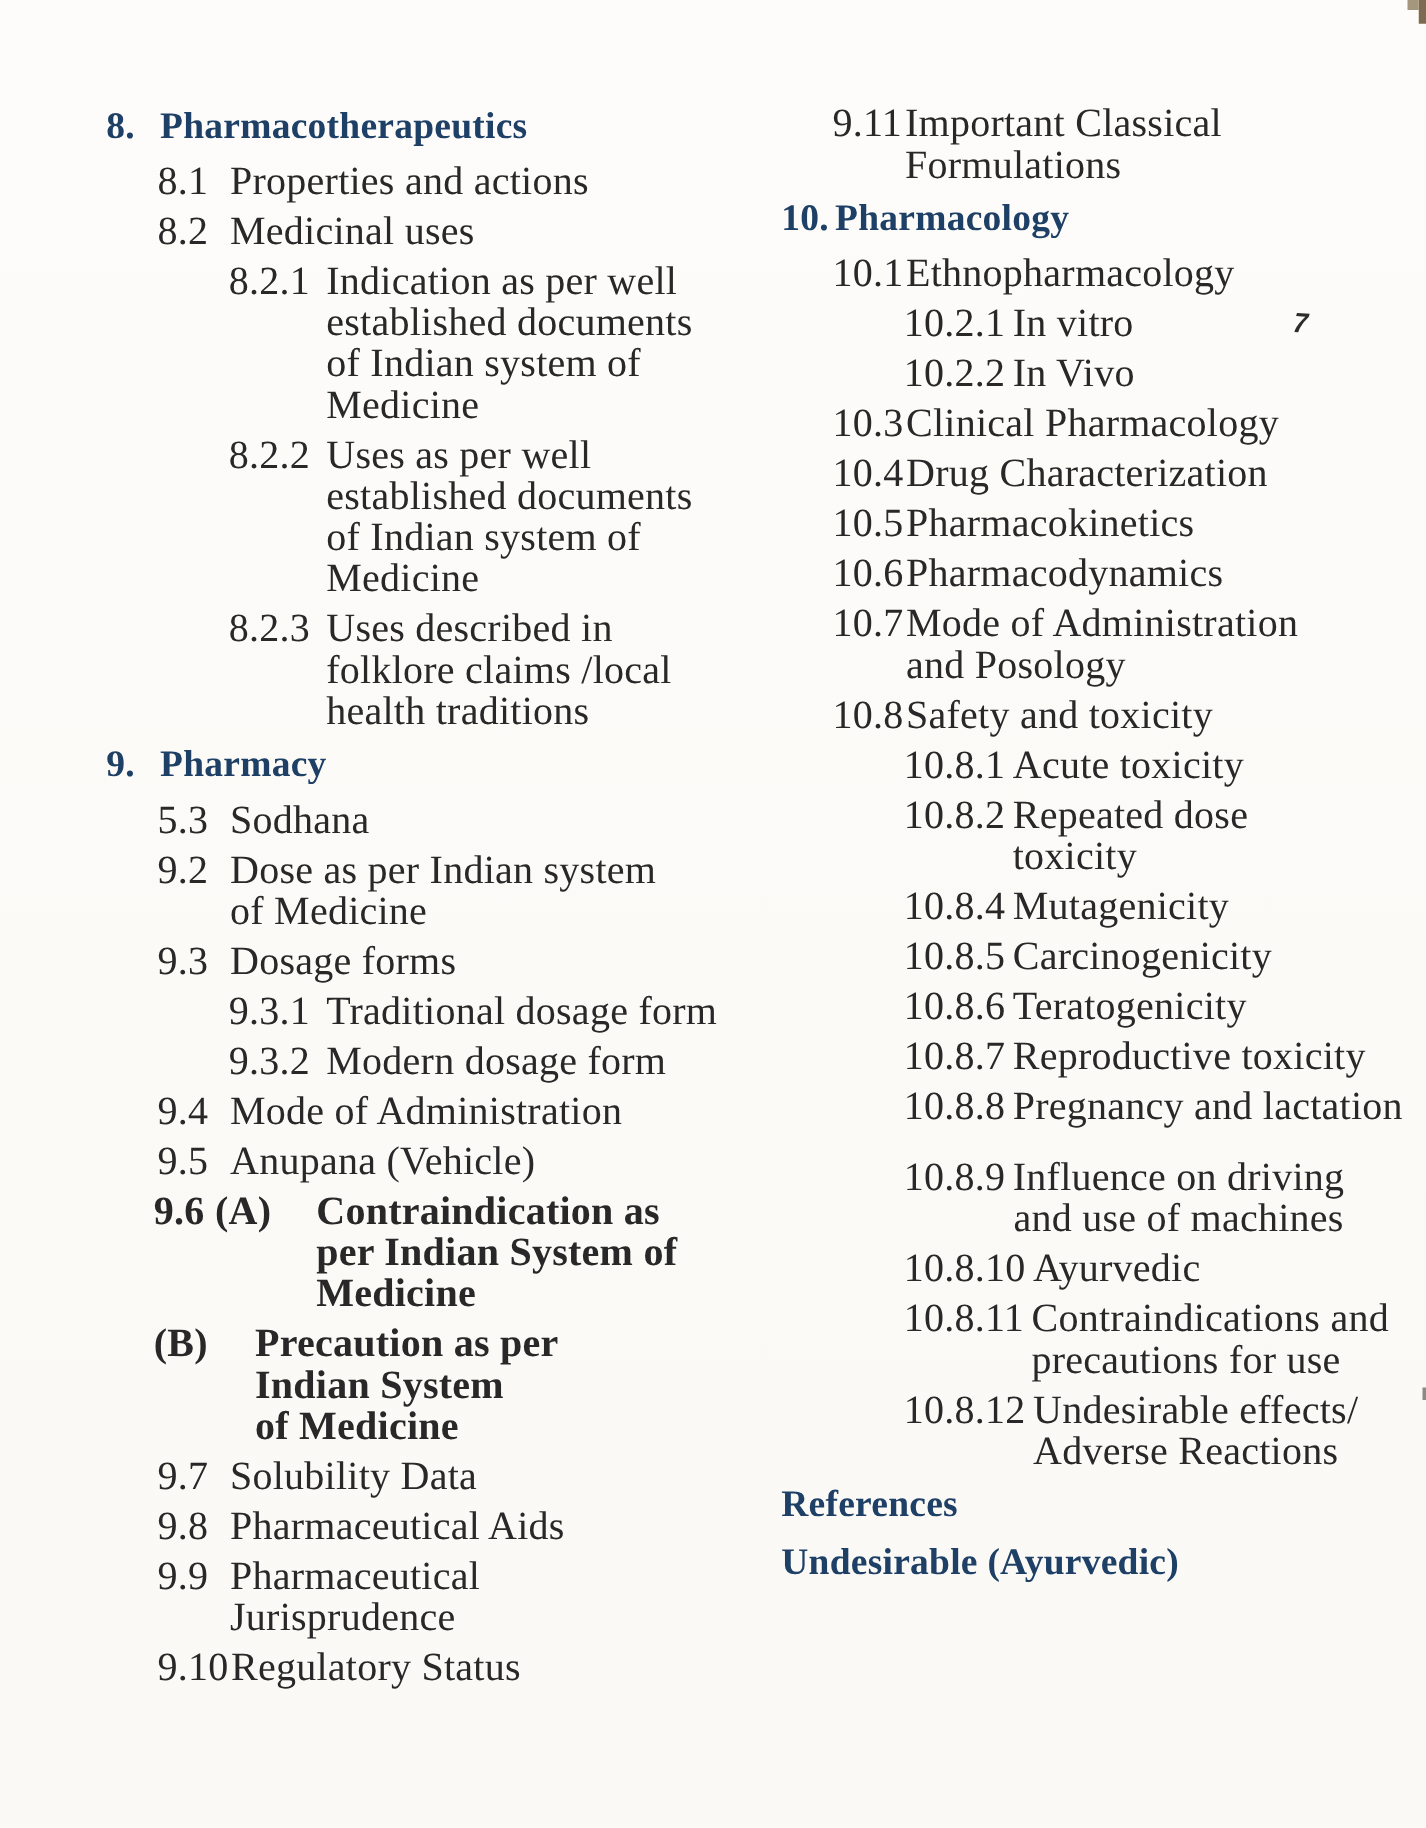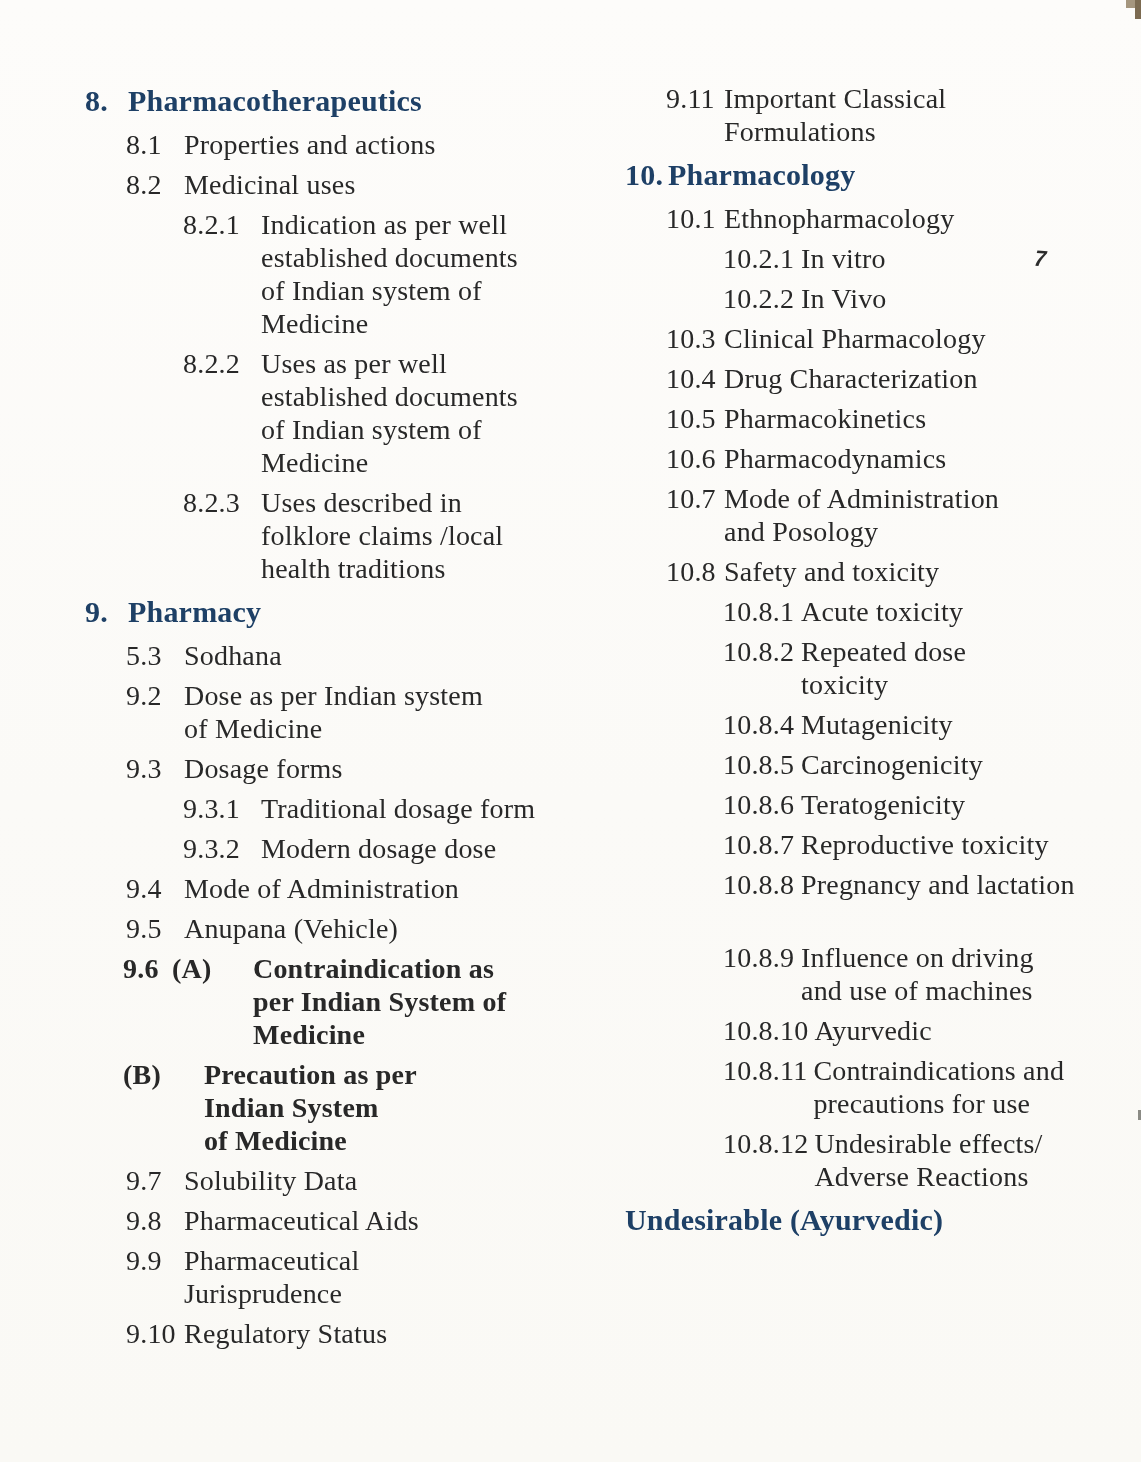--- a/index.html
+++ b/index.html
@@ -22,21 +22,21 @@
   }
   .col {
     display: block;
   }
   .col-left  { width: 498px; flex: 0 0 498px; }
   .col-right { width: 505px; flex: 0 0 505px; margin-left: 42px; }
 
   .row {
     display: flex;
     align-items: flex-start;
-    font-size: 28px;
+    font-size: 32px;
     line-height: 33px;
     margin-bottom: 7px;
     letter-spacing: 0.2px;
   }
   .row .num {
     flex: 0 0 auto;
     white-space: nowrap;
   }
   .row .txt {
     white-space: pre-line;
@@ -59,21 +59,21 @@
 
   
   .row.subitem { padding-left: 98px; }
   .row.subitem .num { min-width: 72px; margin-right: 6px; }
 
   
   .row.lettered { padding-left: 38px; font-weight: bold; }
   .row.lettered .num    { min-width: 49px; }
   .row.lettered .letter { flex: 0 0 auto; min-width: 81px; }
 
-  .row.gap-before { margin-top: 40px; }
+  .row.gap-before { margin-top: 24px; text-align: center; }
 
   
   .artifact-corner {
     position: absolute;
     top: 0;
     right: 0;
     width: 6px;
     height: 19px;
     background: #7c6b51;
   }
@@ -159,21 +159,21 @@
       <div class="row item">
         <span class="num">9.3</span>
         <span class="txt">Dosage forms</span>
       </div>
       <div class="row subitem">
         <span class="num">9.3.1</span>
         <span class="txt">Traditional dosage form</span>
       </div>
       <div class="row subitem">
         <span class="num">9.3.2</span>
-        <span class="txt">Modern dosage dose</span>
+        <span class="txt">Modern dosage form</span>
       </div>
       <div class="row item">
         <span class="num">9.4</span>
         <span class="txt">Mode of Administration</span>
       </div>
       <div class="row item">
         <span class="num">9.5</span>
         <span class="txt">Anupana (Vehicle)</span>
       </div>
       <div class="row lettered">
@@ -296,20 +296,23 @@
         <span class="num">10.8.11</span>
         <span class="txt">Contraindications and
 precautions for use</span>
       </div>
       <div class="row subitem">
         <span class="num">10.8.12</span>
         <span class="txt">Undesirable effects/
 Adverse Reactions</span>
       </div>
       <div class="row section">
+        <span class="txt">References</span>
+      </div>
+      <div class="row section">
         <span class="txt">Undesirable (Ayurvedic)</span>
       </div>
     </div>
 </div>
 
 <div class="artifact-corner"></div>
 <div class="artifact-corner2"></div>
 <div class="artifact-mark">7</div>
 <div class="artifact-edge"></div>
 

